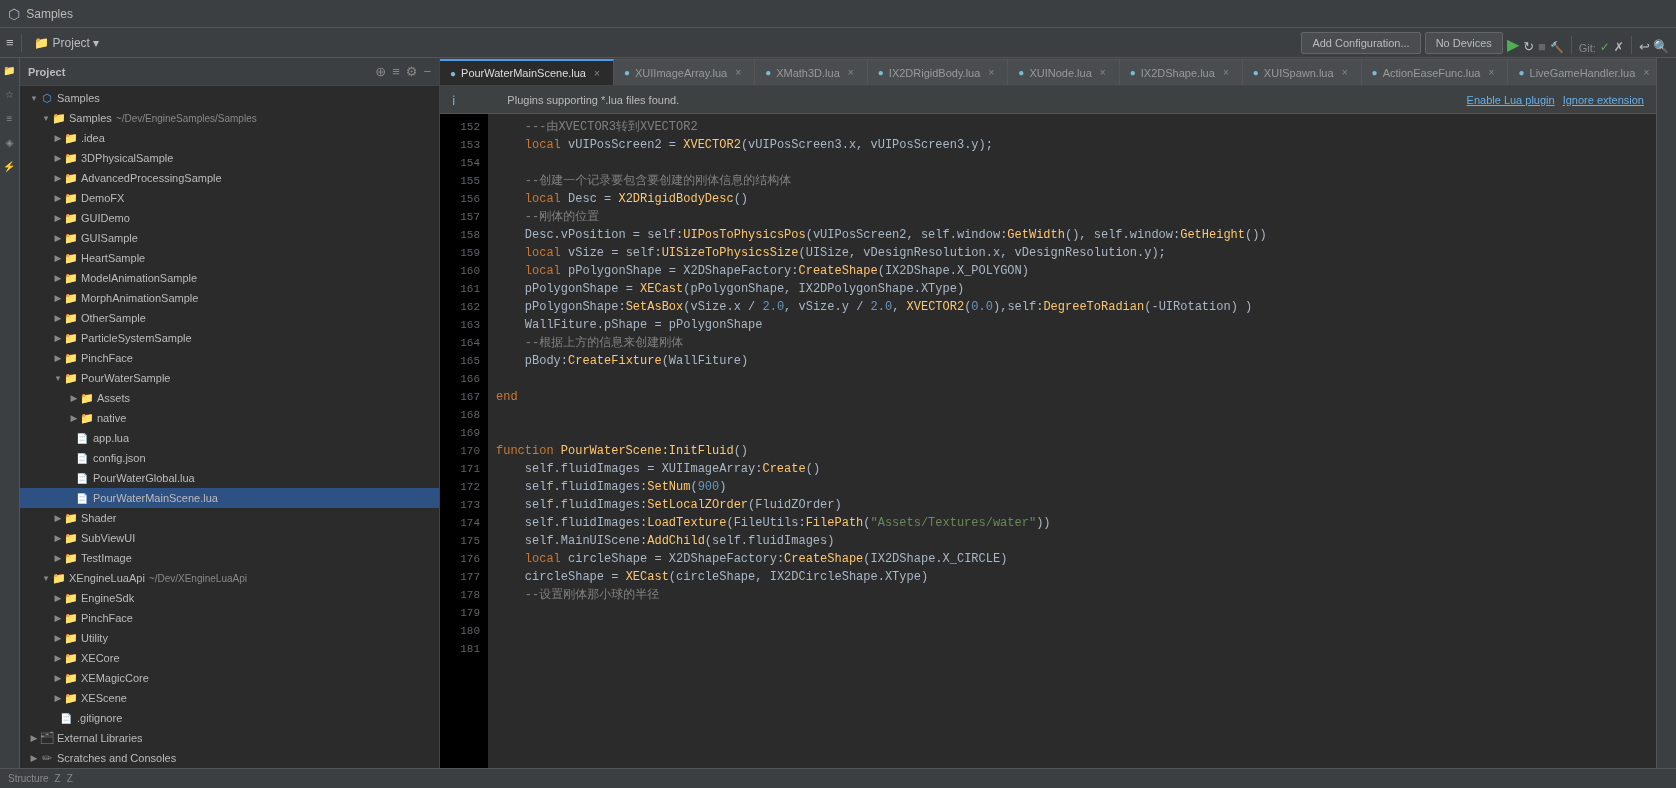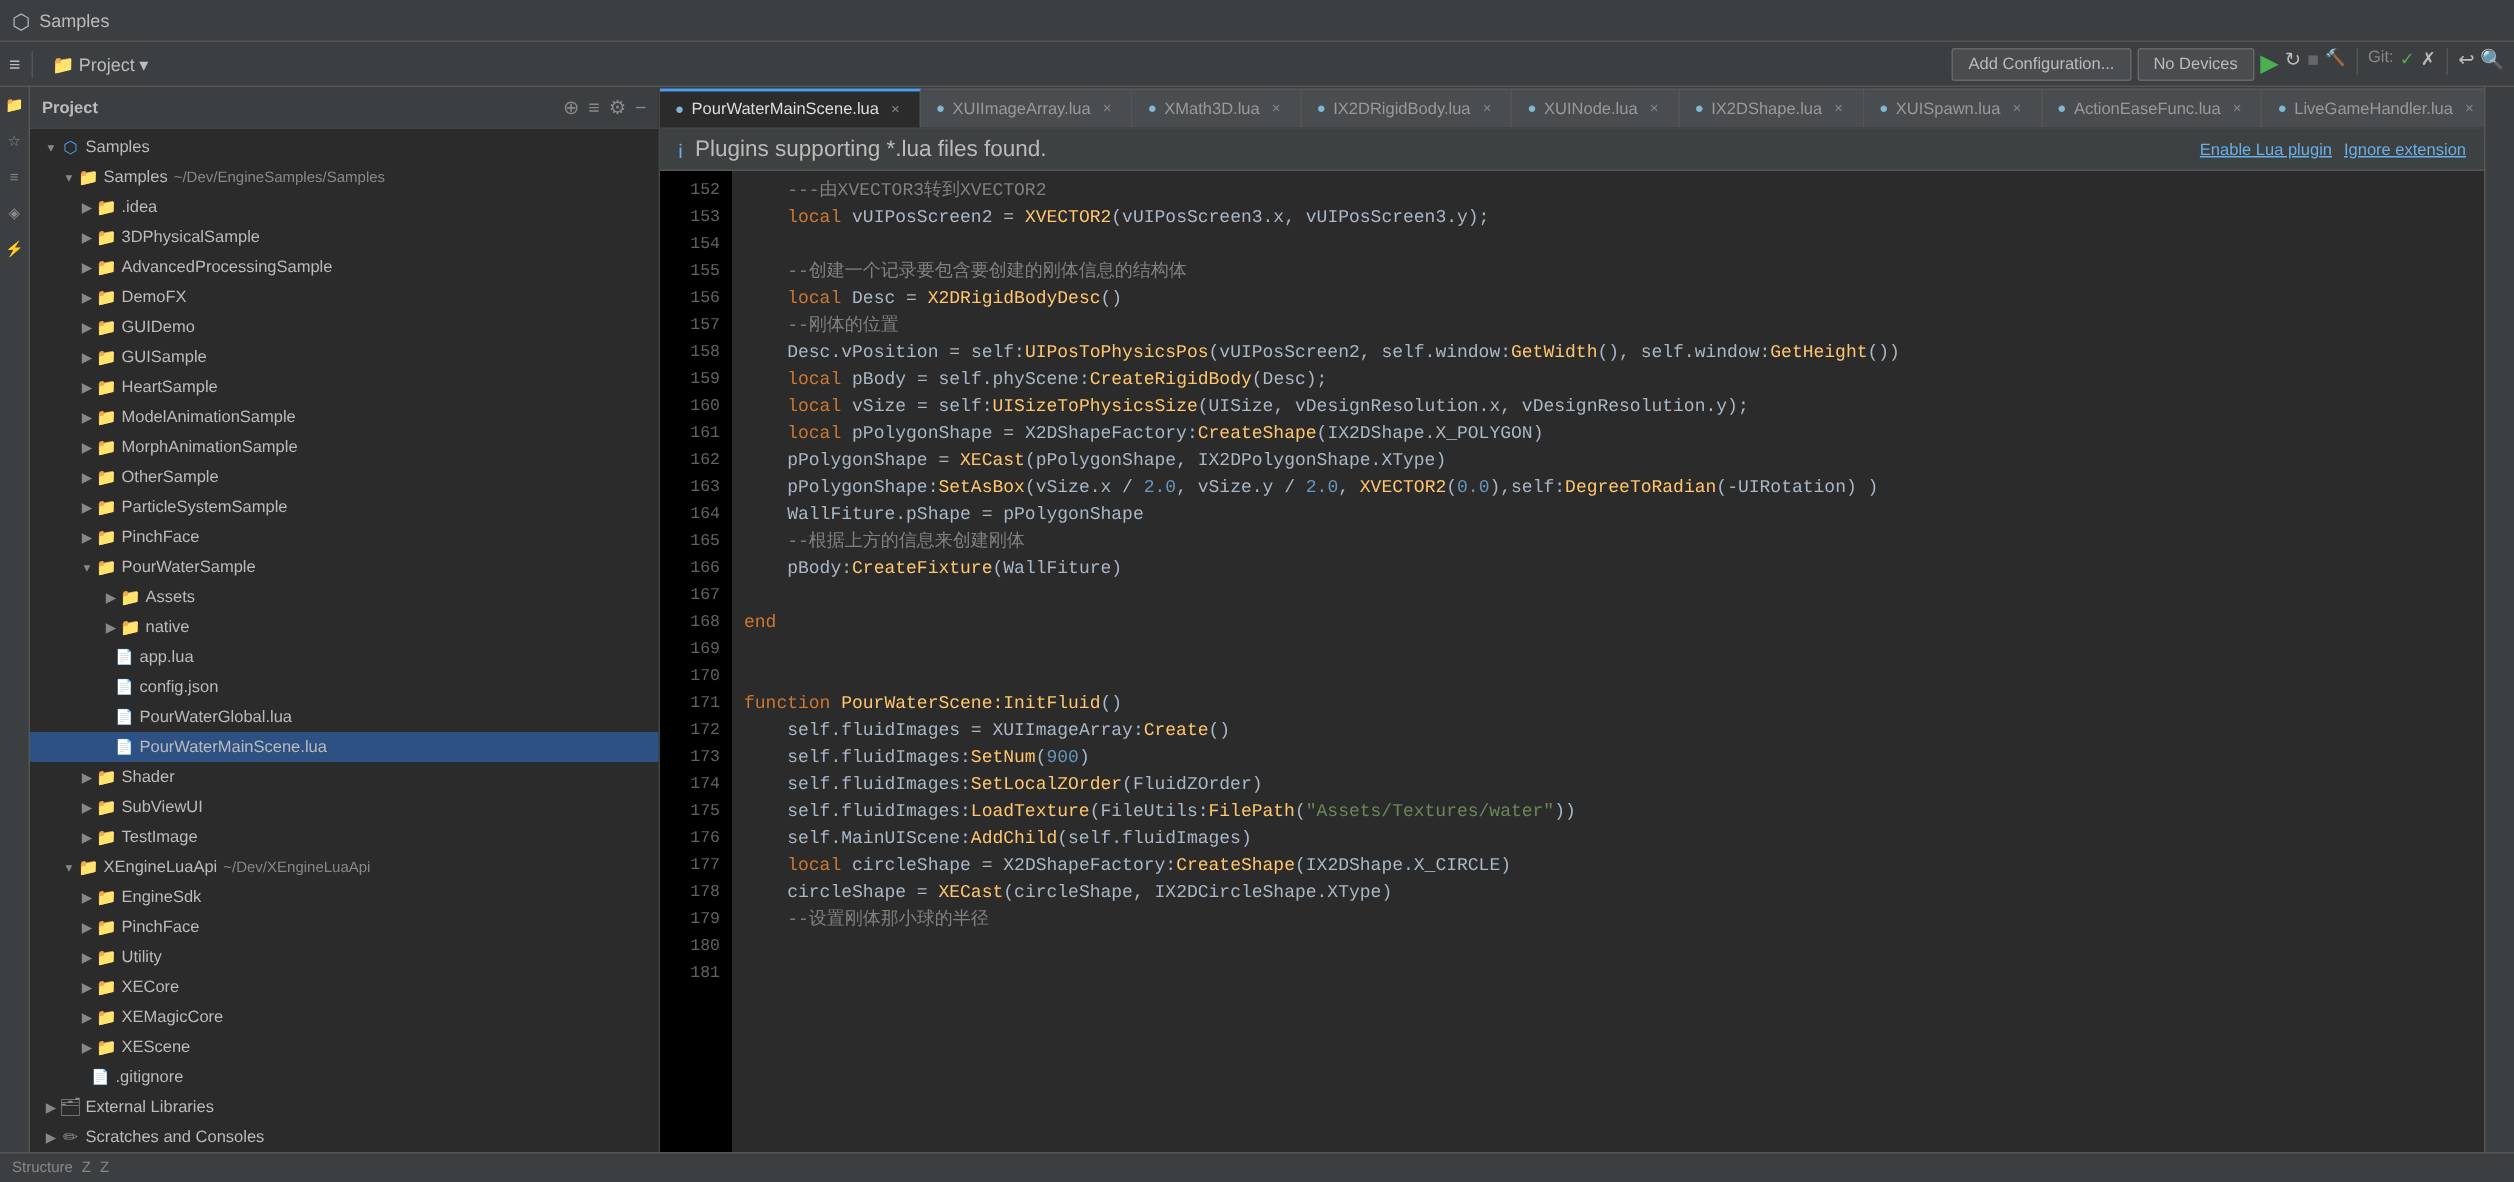--- a/index.html
+++ b/index.html
@@ -50,21 +50,21 @@
       display: flex;
       align-items: center;
       gap: 3px;
       color: #bbb;
       font-size: 12px;
       padding: 0 6px;
     }
     .spacer { flex: 1; }
     .toolbar-right {
       display: flex;
-      align-items: flex-start;
+      align-items: flex-end;
       gap: 4px;
     }
     .config-btn {
       height: 22px;
       padding: 0 10px;
       background: #4a4d50;
       border: 1px solid #666;
       color: #bbb;
       cursor: pointer;
       font-size: 11px;
@@ -245,21 +245,21 @@
       height: 28px;
       background: #3d4142;
       border-bottom: 1px solid #555;
       display: flex;
       align-items: center;
       padding: 0 12px;
       gap: 8px;
       flex-shrink: 0;
     }
     .notification-icon { color: #6aafe6; font-size: 13px; }
-    .notification-text { font-size: 15px; color: #bbb; flex: 1; }
+    .notification-text { font-size: 11px; color: #bbb; flex: 1; margin-left: 44px; }
     .notification-btn {
       font-size: 11px;
       color: #6aafe6;
       cursor: pointer;
       background: none;
       border: none;
       text-decoration: underline;
     }
     
     .code-editor {
@@ -666,21 +666,20 @@
         <div class="line-num">181</div>
       </div>
       <div class="code-content">
         <div class="code-line"><span class="cmt">    ---由XVECTOR3转到XVECTOR2</span></div>
         <div class="code-line">    <span class="kw">local</span> <span style="color:#a9b7c6;">vUIPosScreen2</span> <span class="op">=</span> <span class="fn">XVECTOR2</span><span class="op">(</span><span style="color:#a9b7c6;">vUIPosScreen3.x</span><span class="op">,</span> <span style="color:#a9b7c6;">vUIPosScreen3.y</span><span class="op">);</span></div>
         <div class="code-line"> </div>
         <div class="code-line"><span class="cmt">    --创建一个记录要包含要创建的刚体信息的结构体</span></div>
         <div class="code-line">    <span class="kw">local</span> <span style="color:#a9b7c6;">Desc</span> <span class="op">=</span> <span class="fn">X2DRigidBodyDesc</span><span class="op">()</span></div>
         <div class="code-line"><span class="cmt">    --刚体的位置</span></div>
         <div class="code-line">    <span style="color:#a9b7c6;">Desc.vPosition</span> <span class="op">=</span> <span style="color:#a9b7c6;">self</span><span class="op">:</span><span class="fn">UIPosToPhysicsPos</span><span class="op">(</span><span style="color:#a9b7c6;">vUIPosScreen2</span><span class="op">,</span> <span style="color:#a9b7c6;">self.window</span><span class="op">:</span><span class="fn">GetWidth</span><span class="op">(),</span> <span style="color:#a9b7c6;">self.window</span><span class="op">:</span><span class="fn">GetHeight</span><span class="op">())</span></div>
-        <div class="code-line">    <span class="kw">local</span> <span style="color:#a9b7c6;">pBody</span> <span class="op">=</span> <span style="color:#a9b7c6;">self.phyScene</span><span class="op">:</span><span class="fn">CreateRigidBody</span><span class="op">(</span><span style="color:#a9b7c6;">Desc</span><span class="op">);</span></div>
         <div class="code-line">    <span class="kw">local</span> <span style="color:#a9b7c6;">vSize</span> <span class="op">=</span> <span style="color:#a9b7c6;">self</span><span class="op">:</span><span class="fn">UISizeToPhysicsSize</span><span class="op">(</span><span style="color:#a9b7c6;">UISize</span><span class="op">,</span> <span style="color:#a9b7c6;">vDesignResolution.x</span><span class="op">,</span> <span style="color:#a9b7c6;">vDesignResolution.y</span><span class="op">);</span></div>
         <div class="code-line">    <span class="kw">local</span> <span style="color:#a9b7c6;">pPolygonShape</span> <span class="op">=</span> <span style="color:#a9b7c6;">X2DShapeFactory</span><span class="op">:</span><span class="fn">CreateShape</span><span class="op">(</span><span style="color:#a9b7c6;">IX2DShape.X_POLYGON</span><span class="op">)</span></div>
         <div class="code-line">    <span style="color:#a9b7c6;">pPolygonShape</span> <span class="op">=</span> <span class="fn">XECast</span><span class="op">(</span><span style="color:#a9b7c6;">pPolygonShape</span><span class="op">,</span> <span style="color:#a9b7c6;">IX2DPolygonShape.XType</span><span class="op">)</span></div>
         <div class="code-line">    <span style="color:#a9b7c6;">pPolygonShape</span><span class="op">:</span><span class="fn">SetAsBox</span><span class="op">(</span><span style="color:#a9b7c6;">vSize.x</span> <span class="op">/</span> <span class="num">2.0</span><span class="op">,</span> <span style="color:#a9b7c6;">vSize.y</span> <span class="op">/</span> <span class="num">2.0</span><span class="op">,</span> <span class="fn">XVECTOR2</span><span class="op">(</span><span class="num">0.0</span><span class="op">),</span><span style="color:#a9b7c6;">self</span><span class="op">:</span><span class="fn">DegreeToRadian</span><span class="op">(-</span><span style="color:#a9b7c6;">UIRotation</span><span class="op">) )</span></div>
         <div class="code-line">    <span style="color:#a9b7c6;">WallFiture.pShape</span> <span class="op">=</span> <span style="color:#a9b7c6;">pPolygonShape</span></div>
         <div class="code-line"><span class="cmt">    --根据上方的信息来创建刚体</span></div>
         <div class="code-line">    <span style="color:#a9b7c6;">pBody</span><span class="op">:</span><span class="fn">CreateFixture</span><span class="op">(</span><span style="color:#a9b7c6;">WallFiture</span><span class="op">)</span></div>
         <div class="code-line"> </div>
         <div class="code-line"><span class="kw">end</span></div>
         <div class="code-line"> </div>

